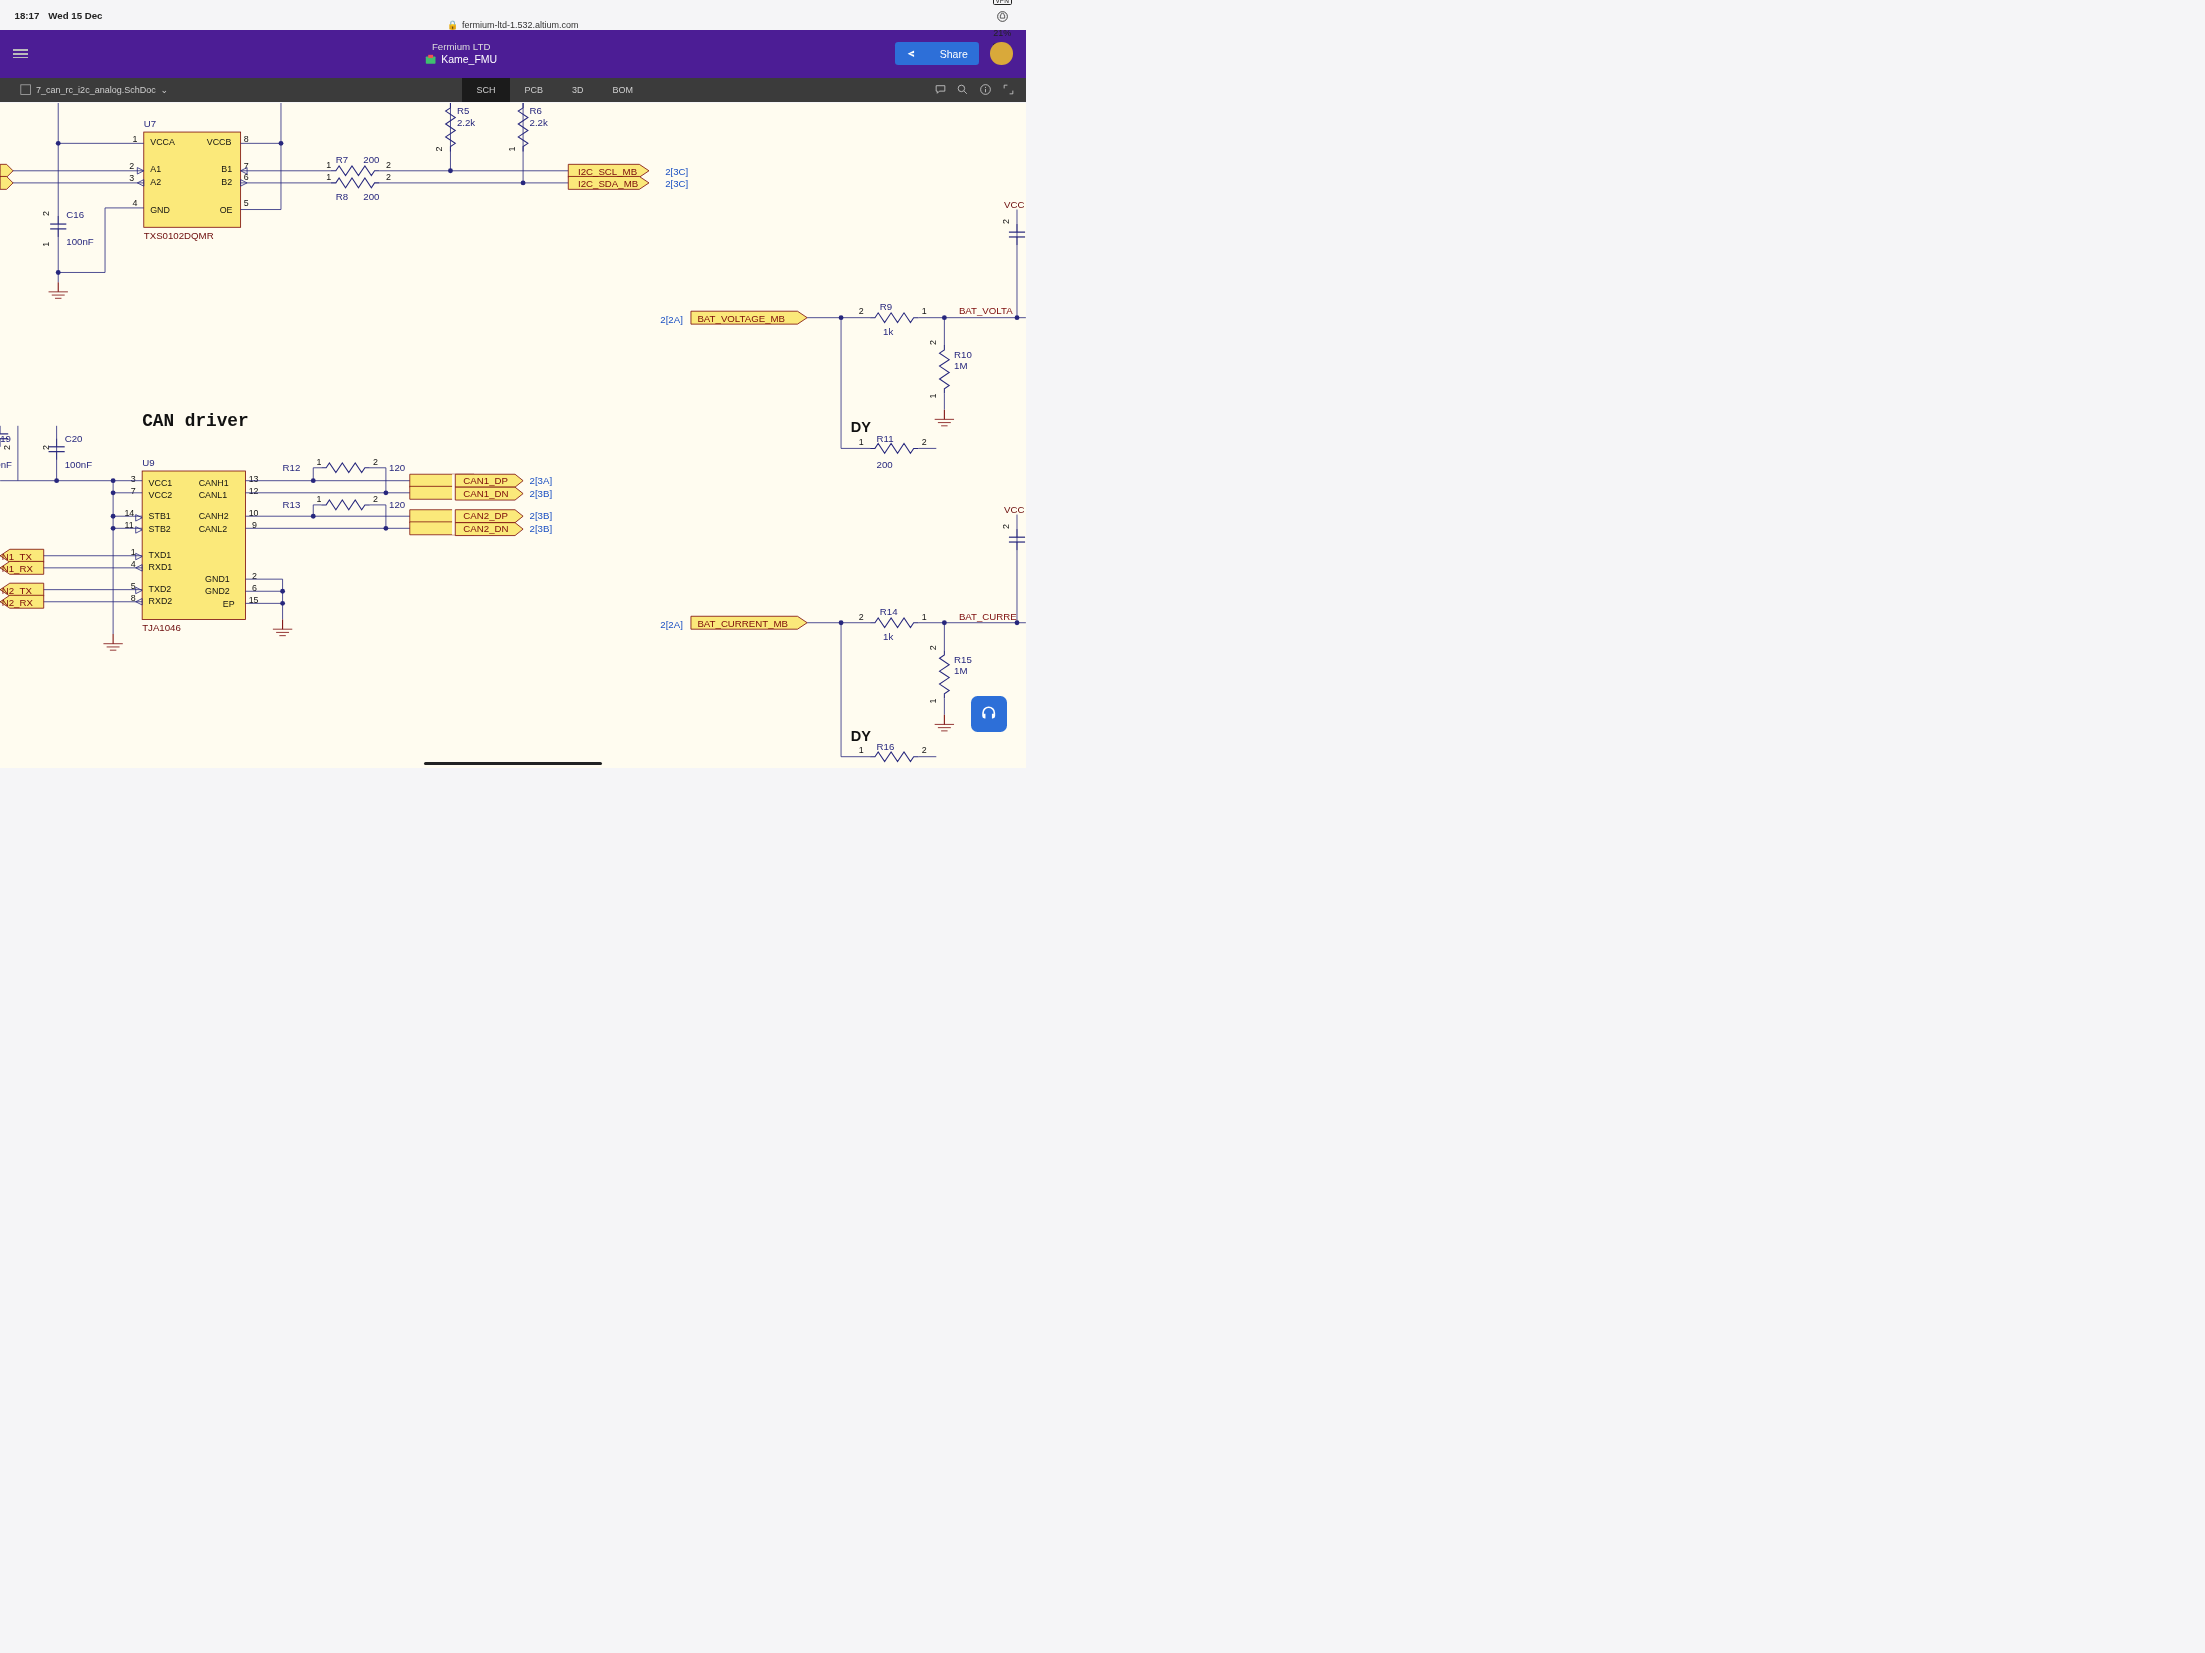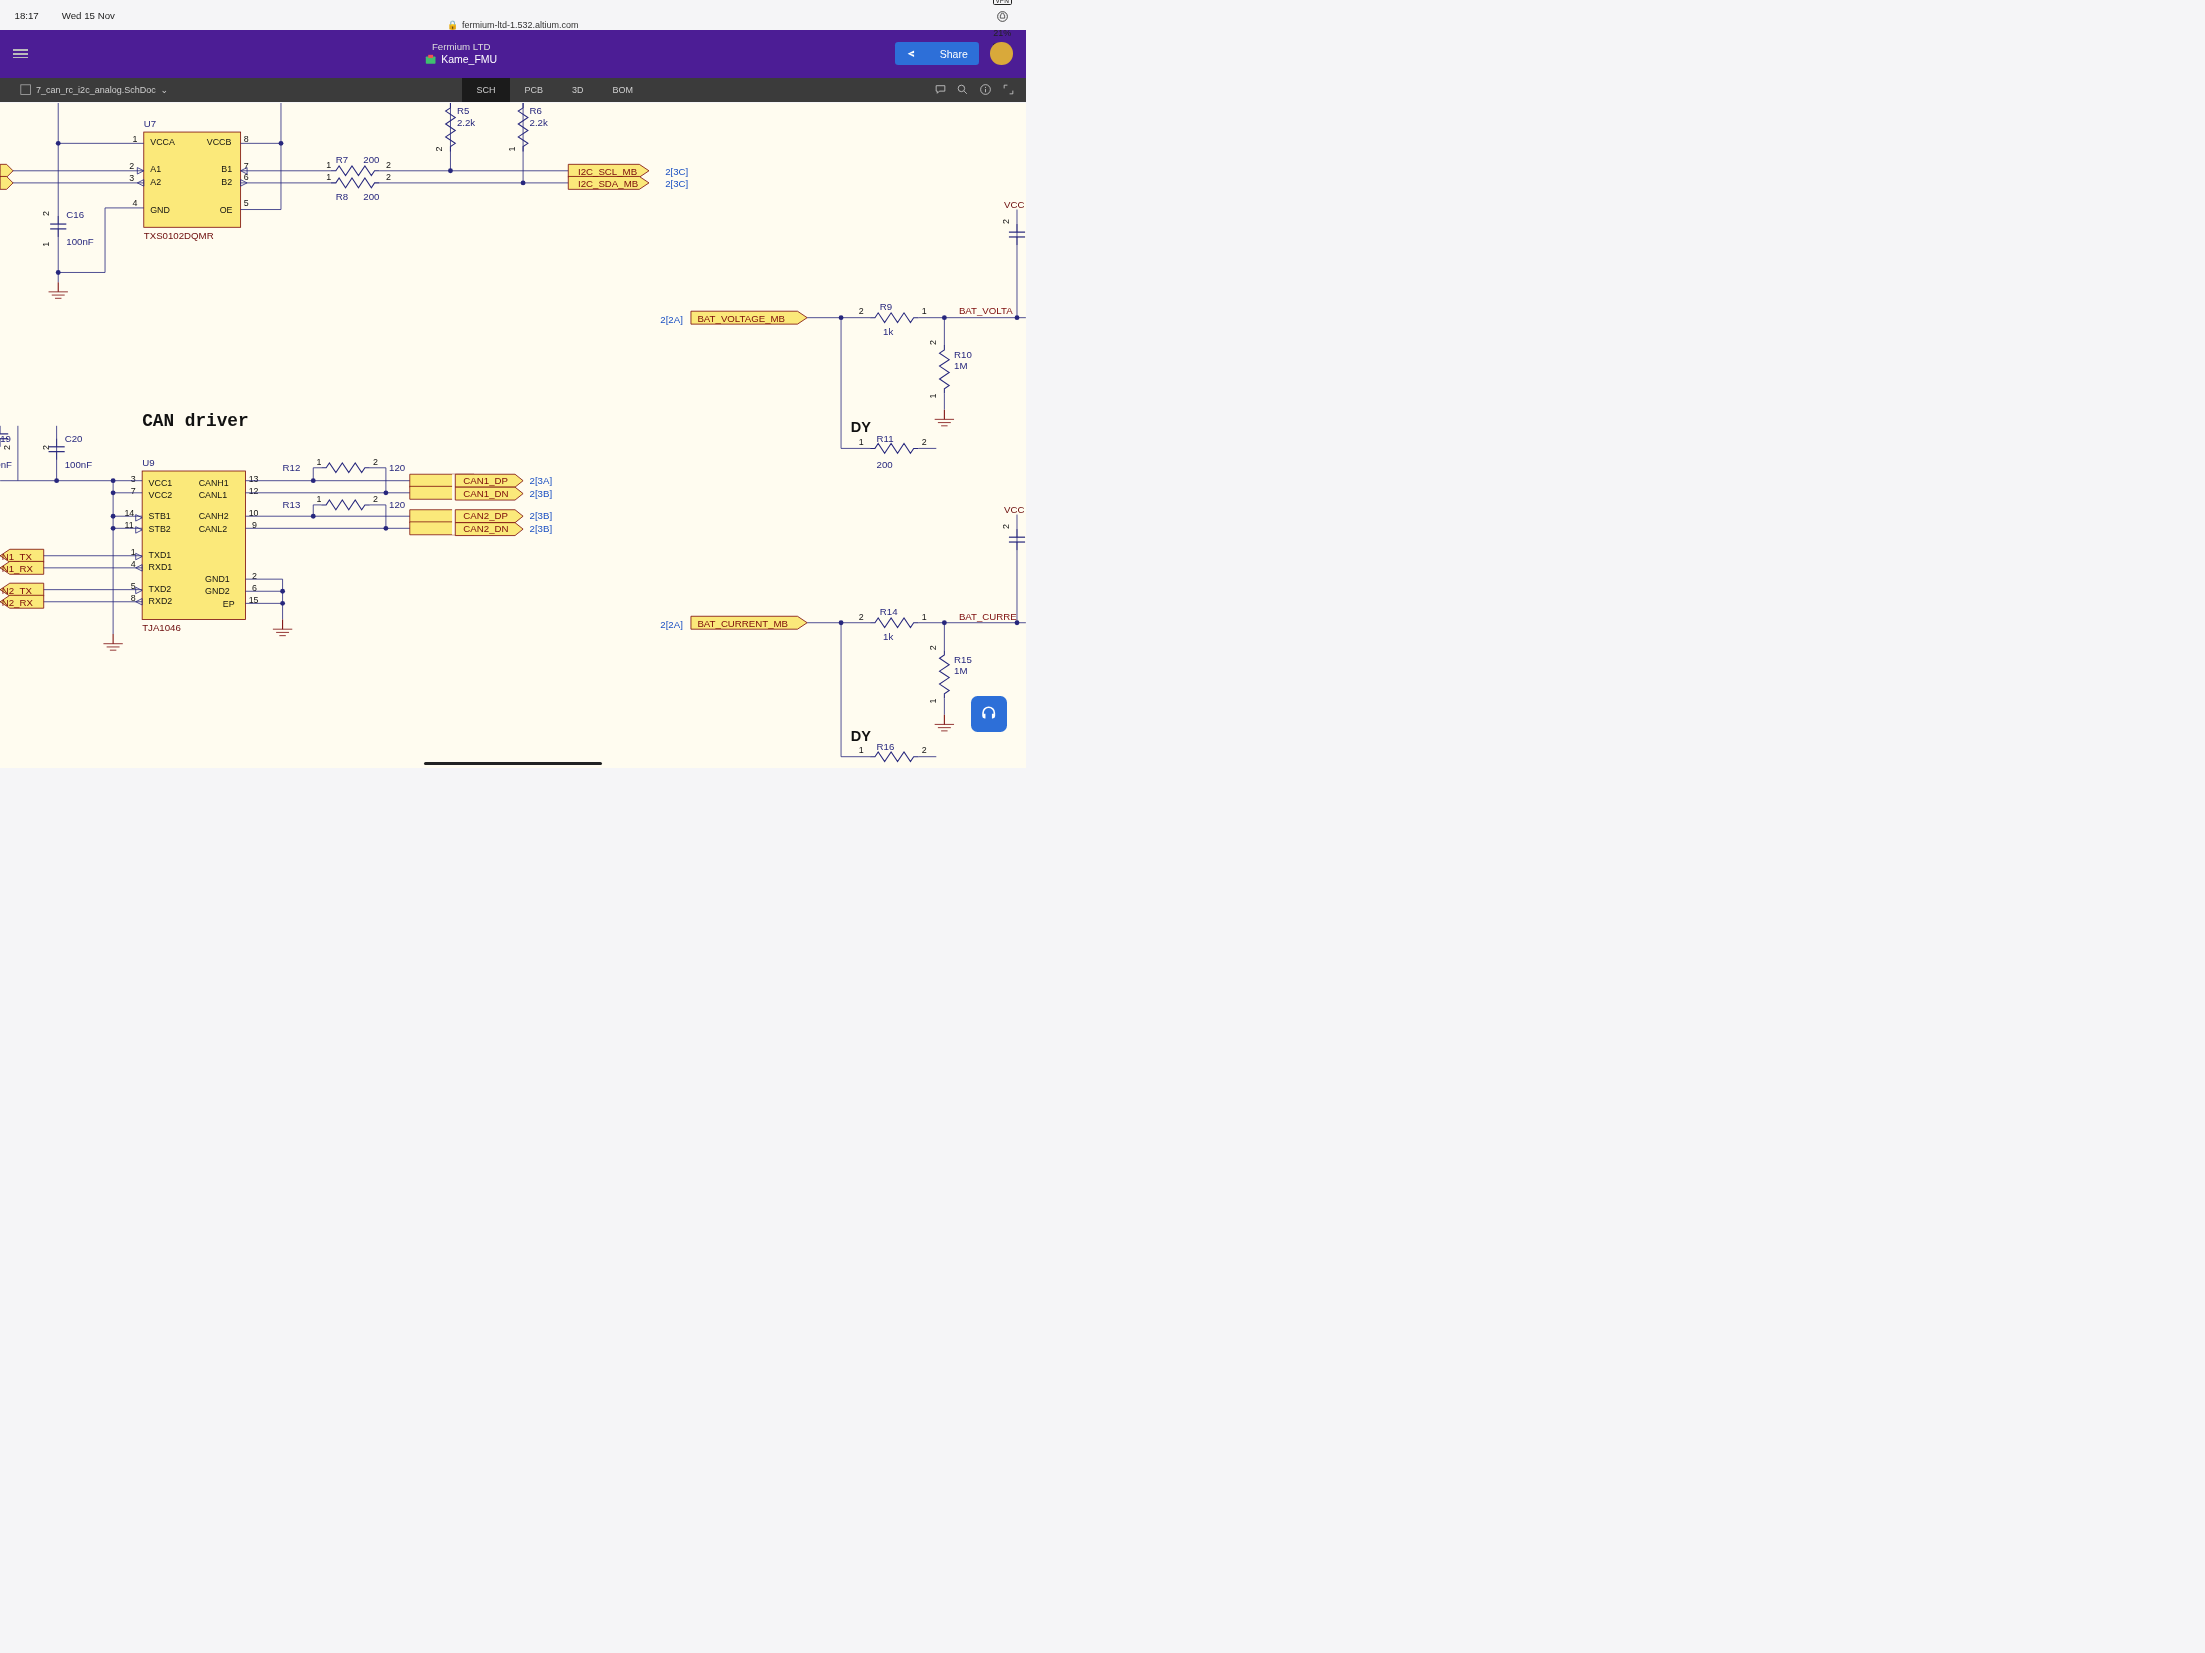--- a/index.html
+++ b/index.html
@@ -1,19 +1,19 @@
 <!DOCTYPE html>
 <html style="font-size:13px"><head>
 <meta charset="utf-8">
 <style>
   html,body { margin:0; padding:0; font-family:-apple-system,Helvetica,Arial,sans-serif; background:#f5f5f7; }
   * { box-sizing:border-box; }
   .device { width:1026px; height:768px; position:relative; overflow:hidden; }
   .status-bar { height:31px; padding:0 14.5px; display:flex; align-items:center; justify-content:space-between; font-size:9.7px; color:#222; }
-  .status-left { display:flex; gap:23px; font-weight:400;}
+  .status-left { display:flex; gap:9px; font-weight:700;}
   .status-right{ display:flex; gap:4.8px; align-items:center;flex-direction:column;}
   .url { text-align:center; font-size:9px; color:#333; margin-top:-11.3px; }
   .lock { display:inline-block; margin-right:3.2px; }
   .app-header { background:#4c1d95; height:48px; display:flex; align-items:center; justify-content:space-between; padding:0 13px; }
   .app-header .title { color:#dcdcdc; text-align:center; font-size:9.7px; line-height:1.3; }
   .app-header .title .proj { display:flex; align-items:center; gap:4.8px; justify-content:center; font-size:10.5px;}
   .app-header .left { display:flex; align-items:center; gap:11.3px;}
   .app-header .right { display:flex; align-items:center; gap:11.3px;}
   .share-btn { background:#2d6fd8; color:#fff; border:none; padding:5.7px 11.3px; border-radius:3.2px; font-size:10.5px; display:flex; gap:24px; align-items:center; cursor:pointer;}
   .avatar { width:22.6px; height:22.6px; border-radius:50%; background:#d9a93a; }
@@ -42,21 +42,21 @@
   .icon-svg { width:13px; height:13px; }
 </style>
 </head>
 <body>
 
 <div class="device">
 
   <div class="status-bar">
     <div class="status-left">
       <span>18:17</span>
-      <span>Wed 15 Nov</span>
+      <span>Wed 15 Dec</span>
     </div>
     <div class="status-right">
       <svg class="icon-svg" viewBox="0 0 24 24">
           <path fill="#222" d="M12 18c.8 0 1.5.7 1.5 1.5S12.8 21 12 21s-1.5-.7-1.5-1.5S11.2 18 12 18zm0-5c2.2 0 4.2.9 5.7 2.3l-1.8 1.8C14.8 16 13.5 15.5 12 15.5s-2.8.5-3.9 1.6l-1.8-1.8C7.8 13.9 9.8 13 12 13zm0-5c3.6 0 6.8 1.4 9.2 3.8l-1.8 1.8C17.5 11.7 14.9 10.5 12 10.5S6.5 11.7 4.6 13.6L2.8 11.8C5.2 9.4 8.4 8 12 8z"></path>
         </svg>
       <span style="border:0.8px solid #222; font-size:6.5px; padding:0px 1.6px; border-radius:1.6px;">VPN</span>
       <svg class="icon-svg" viewBox="0 0 24 24">
           <circle cx="12" cy="12" r="9" fill="none" stroke="#222" stroke-width="1.5"></circle>
           <path d="M9 10V9a3 3 0 016 0v1h1v5H8v-5h1z" fill="none" stroke="#222" stroke-width="1.3"></path>
         </svg>

